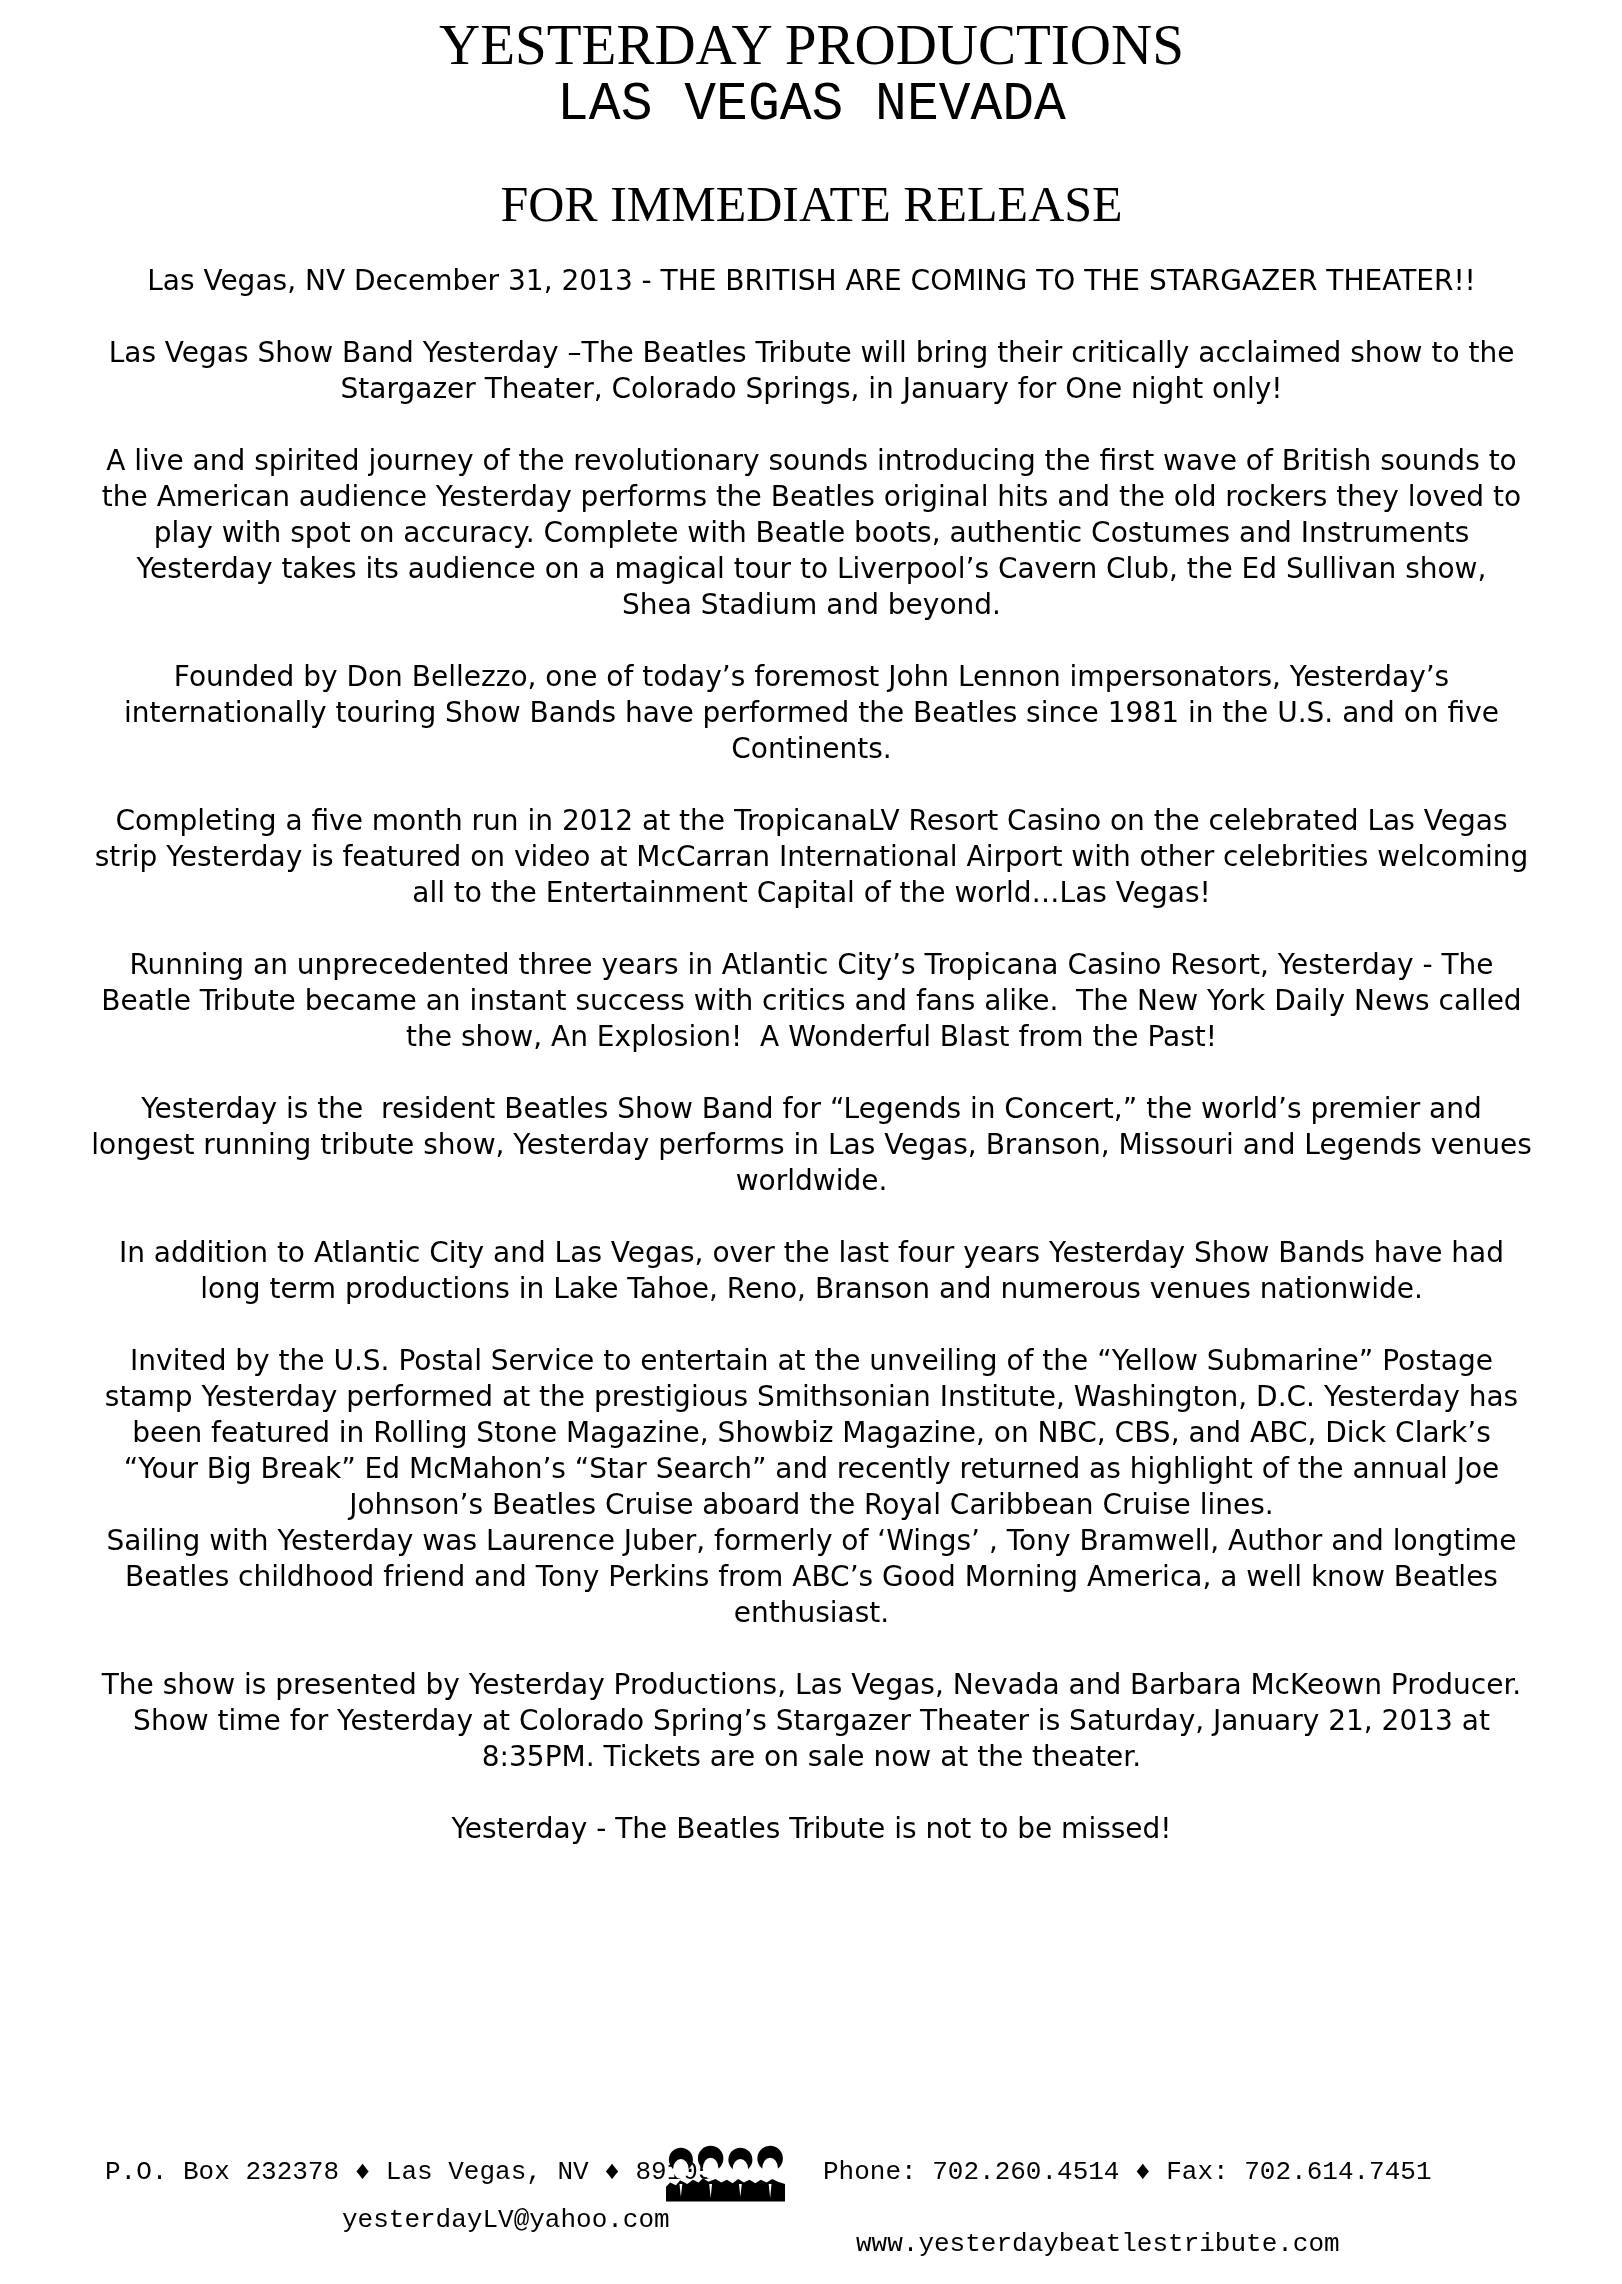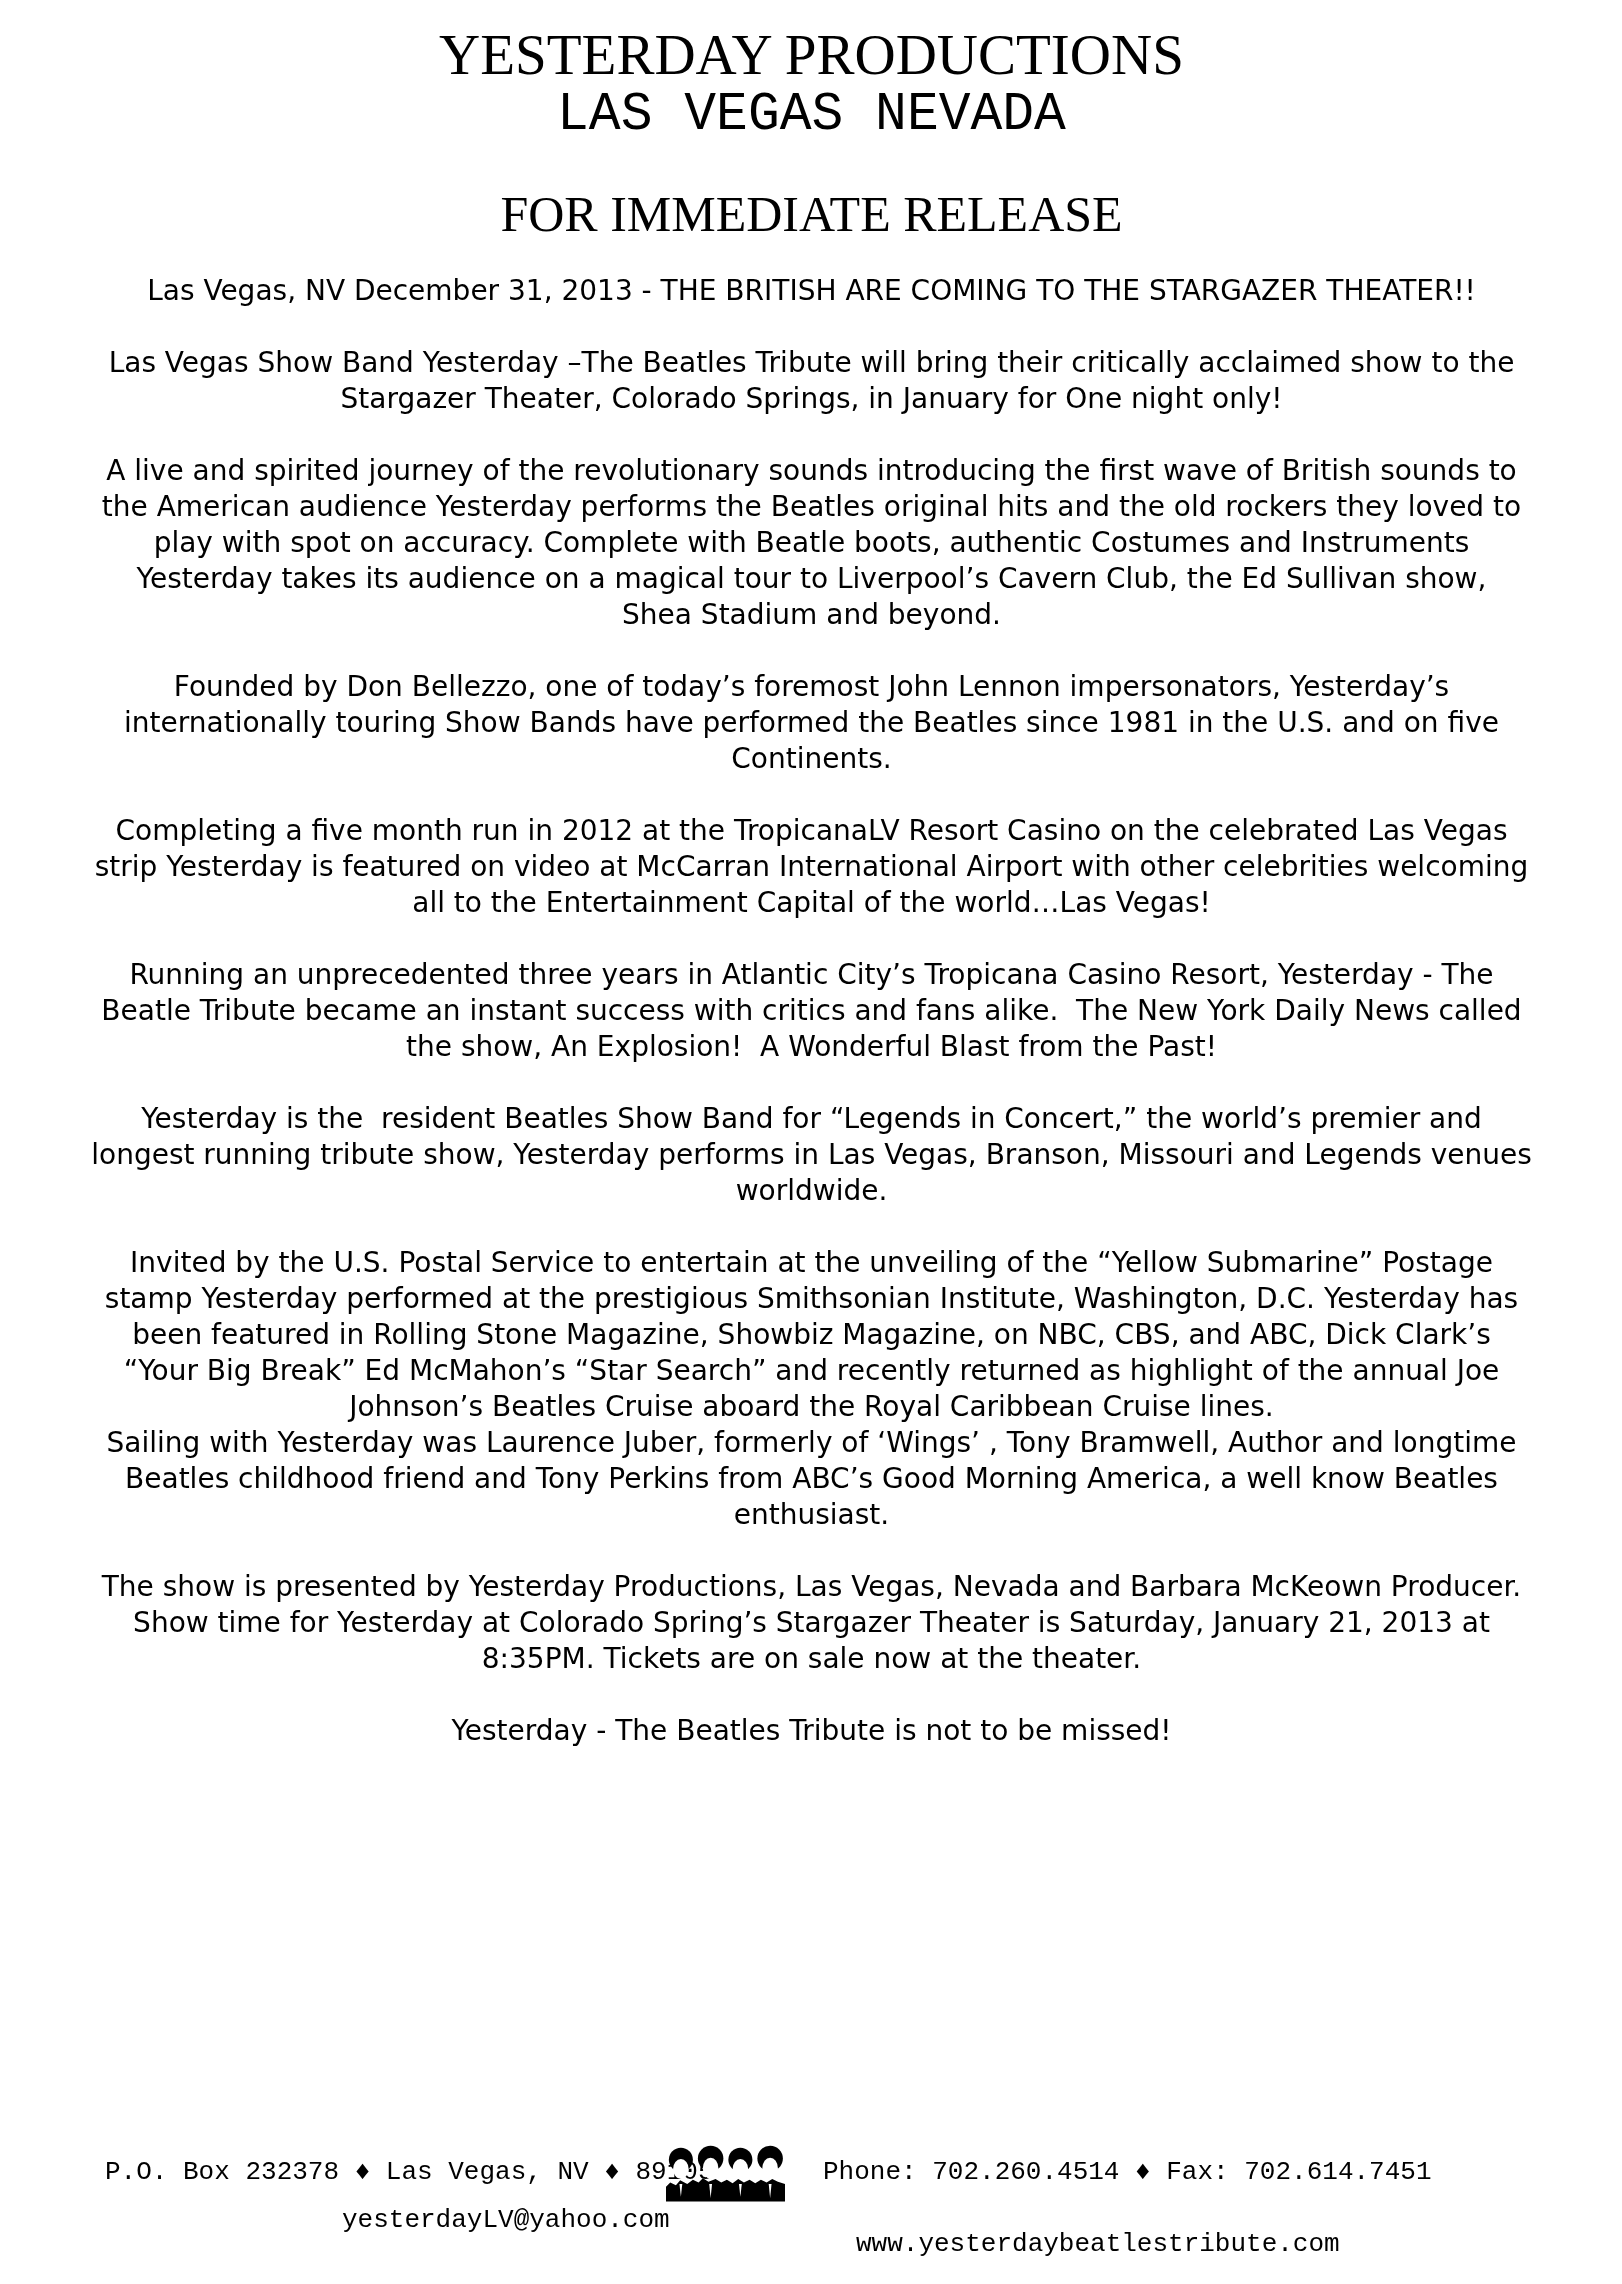--- a/index.html
+++ b/index.html
@@ -6,21 +6,21 @@
   .page {
     position: relative;
     width: 1623px;
     height: 2284px;
     margin: 0 auto;
     background: #ffffff;
     color: #000000;
     overflow: hidden;
     font-family: "DejaVu Sans", sans-serif;
   }
-  .header { text-align: center; padding-top: 23px; }
+  .header { text-align: center; padding-top: 13px; }
   .title {
     font-family: "Liberation Serif", serif;
     font-weight: 400;
     font-size: 57px;
     line-height: 63px;
     margin: 0;
   }
   .subtitle {
     font-family: Liberation Mono, monospace;
     font-weight: 400;
@@ -86,20 +86,22 @@
 Continents.</p>
     <p>Completing a five month run in 2012 at the TropicanaLV Resort Casino on the celebrated Las Vegas
 strip Yesterday is featured on video at McCarran International Airport with other celebrities welcoming
 all to the Entertainment Capital of the world…Las Vegas!</p>
     <p>Running an unprecedented three years in Atlantic City’s Tropicana Casino Resort, Yesterday - The
 Beatle Tribute became an instant success with critics and fans alike.  The New York Daily News called
 the show, An Explosion!  A Wonderful Blast from the Past!</p>
     <p>Yesterday is the  resident Beatles Show Band for “Legends in Concert,” the world’s premier and
 longest running tribute show, Yesterday performs in Las Vegas, Branson, Missouri and Legends venues
 worldwide.</p>
+    <p>In addition to Atlantic City and Las Vegas, over the last four years Yesterday Show Bands have had
+long term productions in Lake Tahoe, Reno, Branson and numerous venues nationwide.</p>
     <p>Invited by the U.S. Postal Service to entertain at the unveiling of the “Yellow Submarine” Postage
 stamp Yesterday performed at the prestigious Smithsonian Institute, Washington, D.C. Yesterday has
 been featured in Rolling Stone Magazine, Showbiz Magazine, on NBC, CBS, and ABC, Dick Clark’s
 “Your Big Break” Ed McMahon’s “Star Search” and recently returned as highlight of the annual Joe
 Johnson’s Beatles Cruise aboard the Royal Caribbean Cruise lines.
 Sailing with Yesterday was Laurence Juber, formerly of ‘Wings’ , Tony Bramwell, Author and longtime
 Beatles childhood friend and Tony Perkins from ABC’s Good Morning America, a well know Beatles
 enthusiast.</p>
     <p>The show is presented by Yesterday Productions, Las Vegas, Nevada and Barbara McKeown Producer.
 Show time for Yesterday at Colorado Spring’s Stargazer Theater is Saturday, January 21, 2013 at

